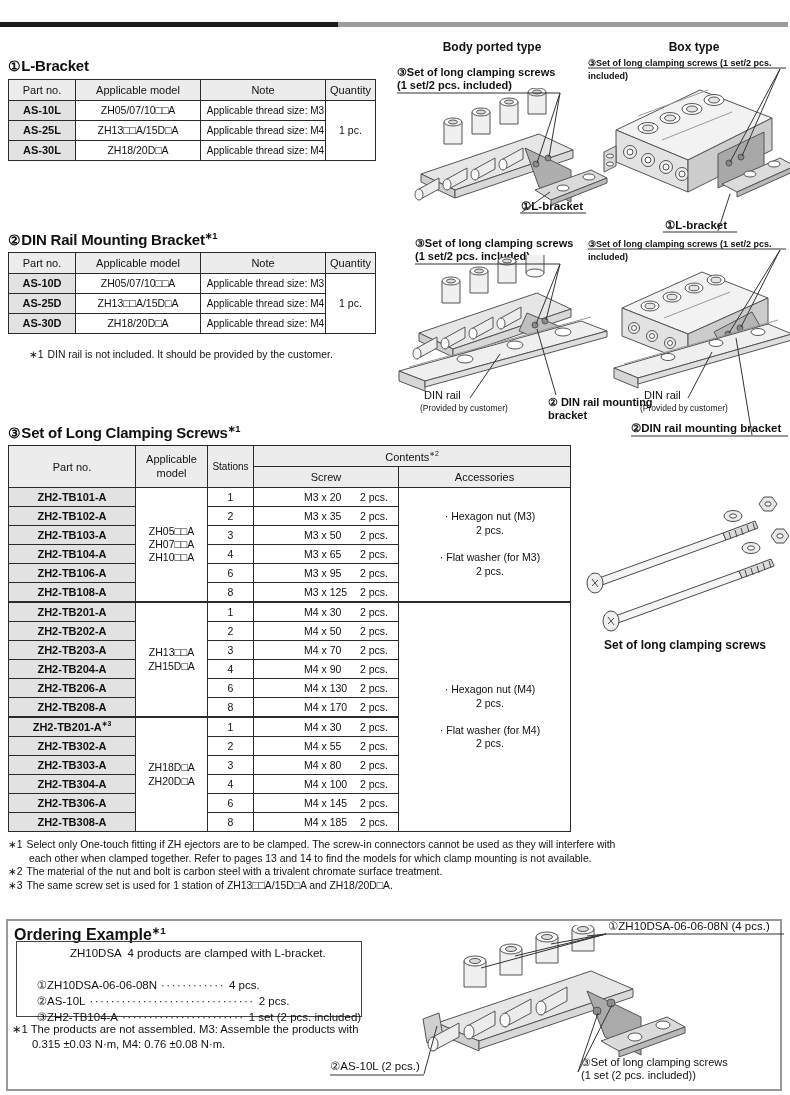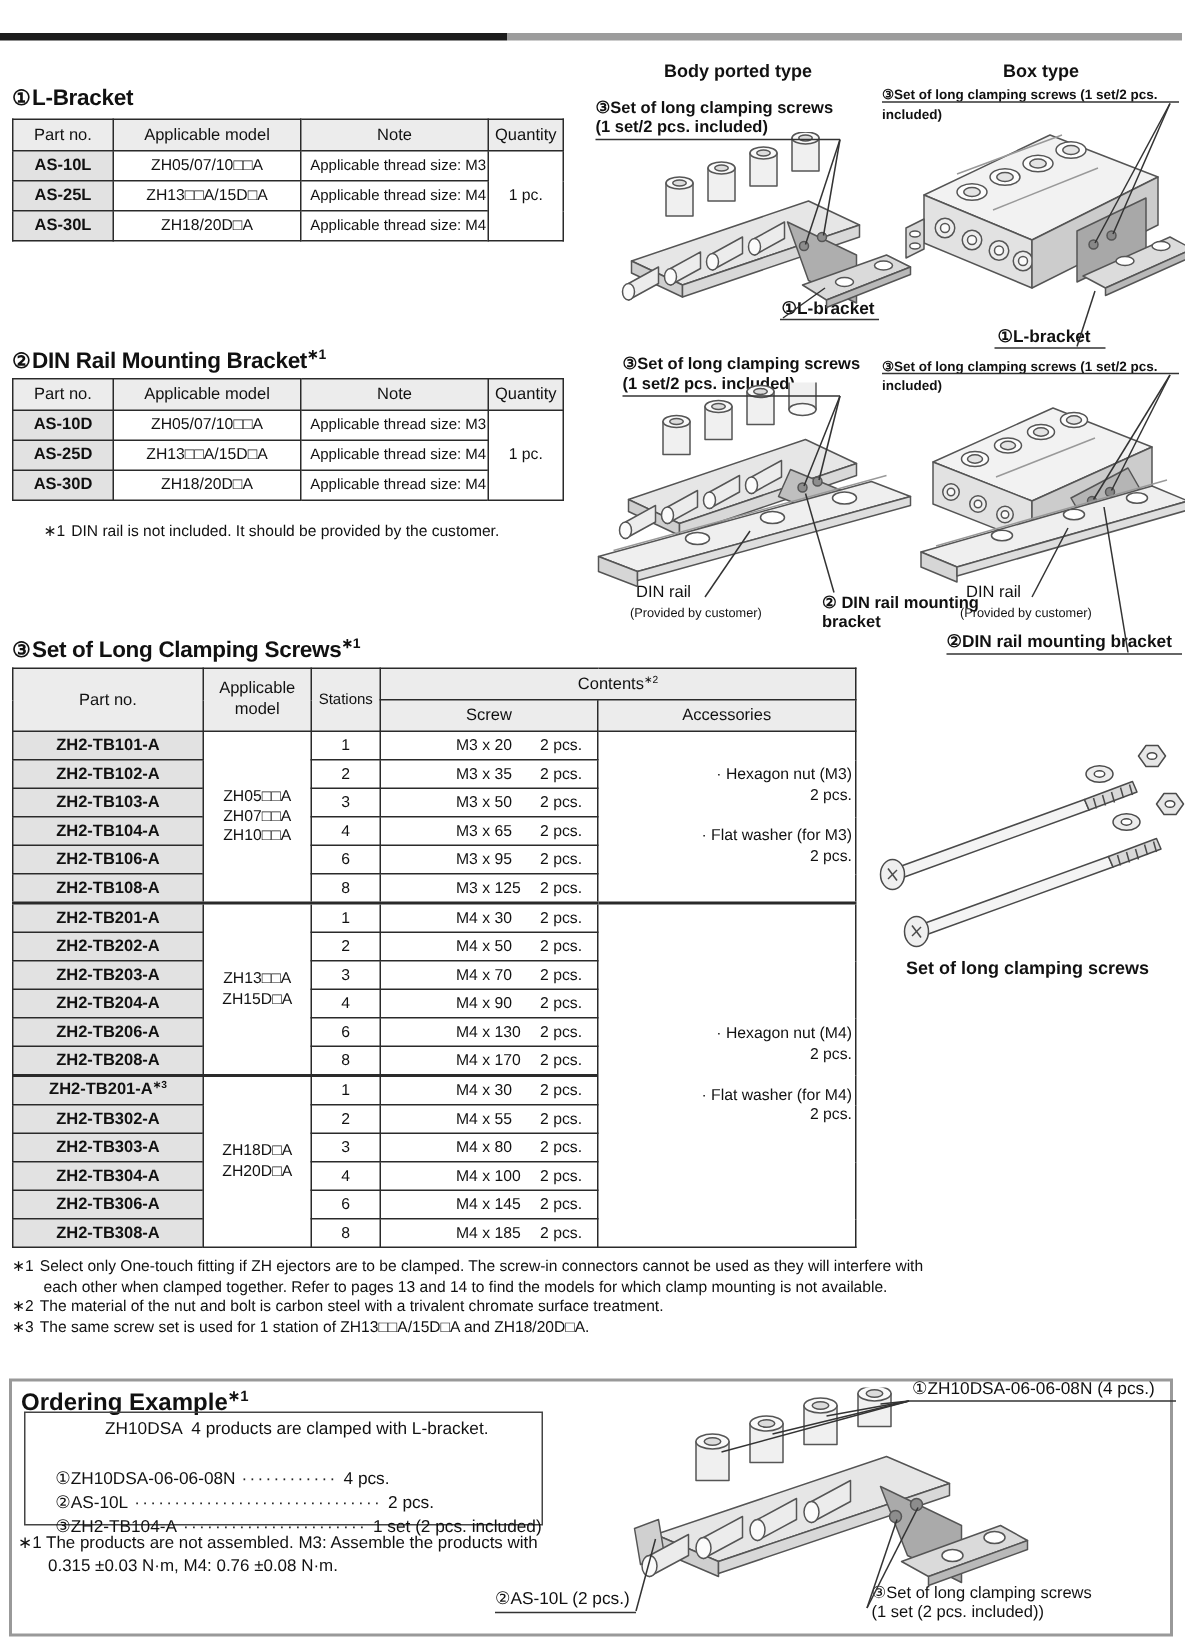--- a/index.html
+++ b/index.html
@@ -19,21 +19,21 @@
   .sec .num{font-size:14px;margin-right:1px;}
 
   
   table{border-collapse:collapse;table-layout:fixed;}
   .tb th{background:#ececec;border:1px solid #2a2a2a;font-weight:normal;font-size:11px;height:20px;padding:0;}
   .tb td{border:1px solid #2a2a2a;font-size:10.5px;text-align:center;height:19px;padding:0 2px;line-height:1.15;}
   .tb td.part{font-weight:bold;font-size:11px;background:#e2e2e2;}
   .tb td.left{text-align:center;padding:0 0 0 5px;font-size:10px;}
   #t3 td{height:18px;}
   #t3 td.model{white-space:pre-line;line-height:1.25;font-size:10.5px;}
-  #t3 td.acc{text-align:right;white-space:pre-line;padding-left:13px;line-height:1.3;font-size:10.5px;}
+  #t3 td.acc{text-align:center;white-space:pre-line;padding-left:13px;line-height:1.3;font-size:10.5px;}
   #t3 td.screw{text-align:left;padding-left:26px;}
   #t3 td.screw .sz{display:inline-block;width:56px;padding-left:24px;}
   #t3 tr.group td{border-top:2px solid #2a2a2a;}
 
   
   .fn{font-size:10.4px;line-height:13.5px;padding-left:21px;text-indent:-21px;white-space:pre-line;}
   .fnm{margin-right:4px;}
 
   
   #obox{left:6px;top:919px;width:772px;height:168px;border:2px solid #999;}

